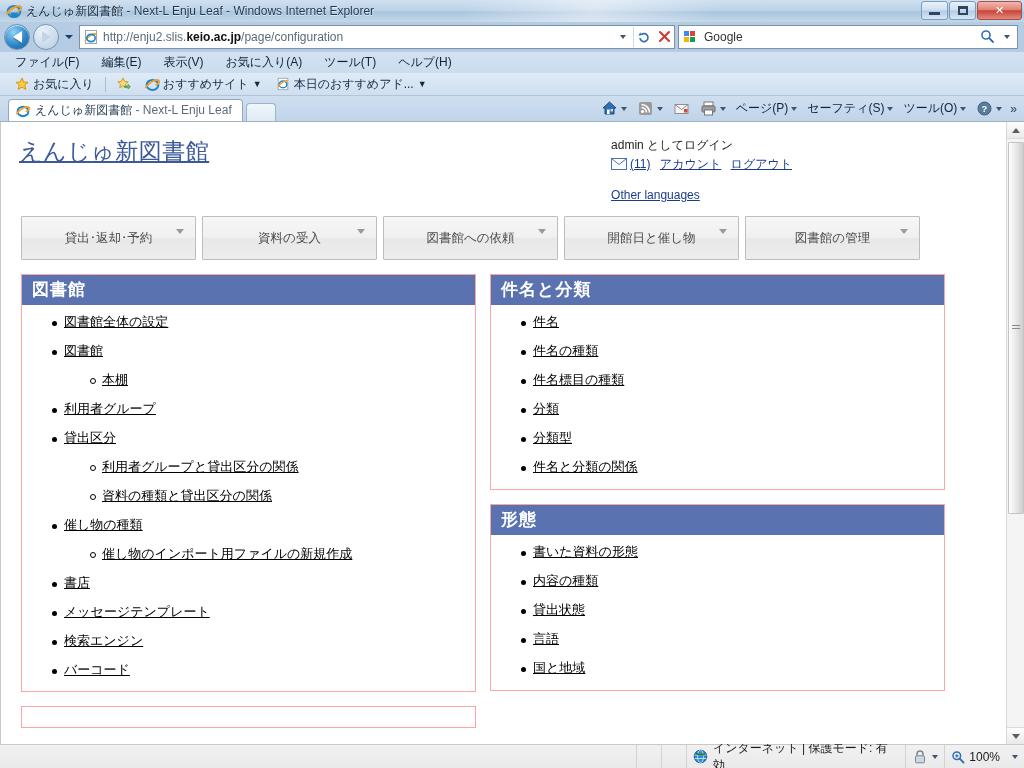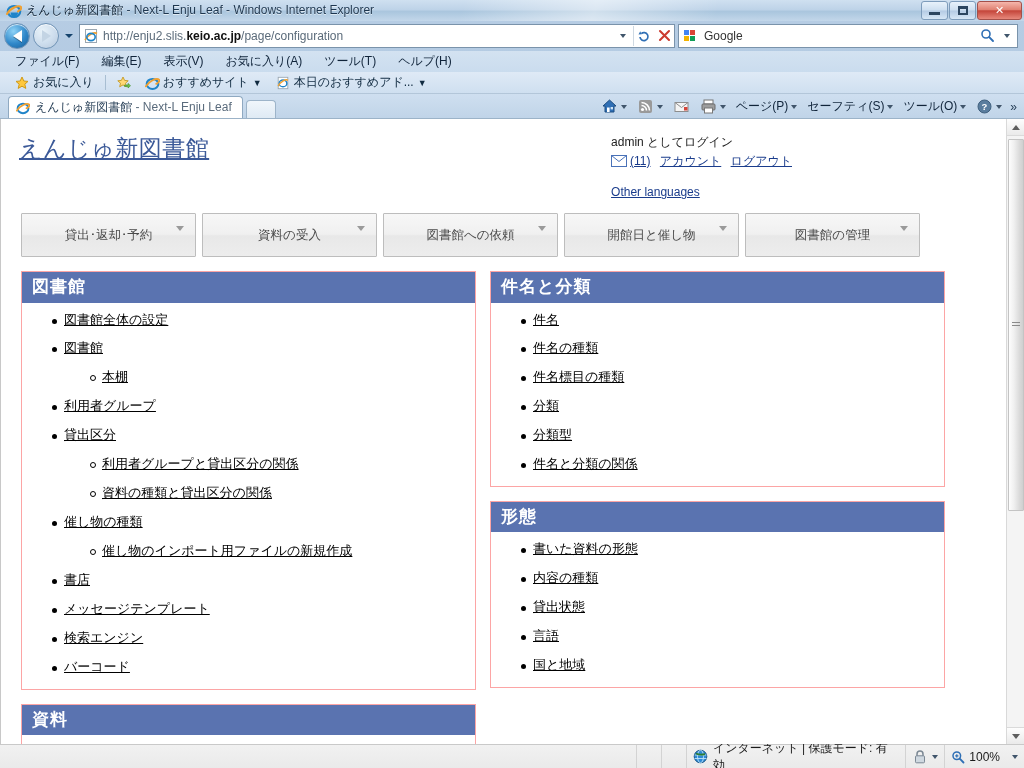--- a/index.html
+++ b/index.html
@@ -568,21 +568,20 @@
                   </li>
                   <li><a>書店</a></li>
                   <li><a>メッセージテンプレート</a></li>
                   <li><a>検索エンジン</a></li>
                   <li><a>バーコード</a></li>
                 </ul>
               </div>
             </div>
 
             <div class="panel">
-              <div class="panel-head">資料</div>
               <div class="panel-body" style="padding-top:8px;"></div>
             </div>
 
           </div>
 
           <div class="col">
 
             <div class="panel">
               <div class="panel-head">件名と分類</div>
               <div class="panel-body">

